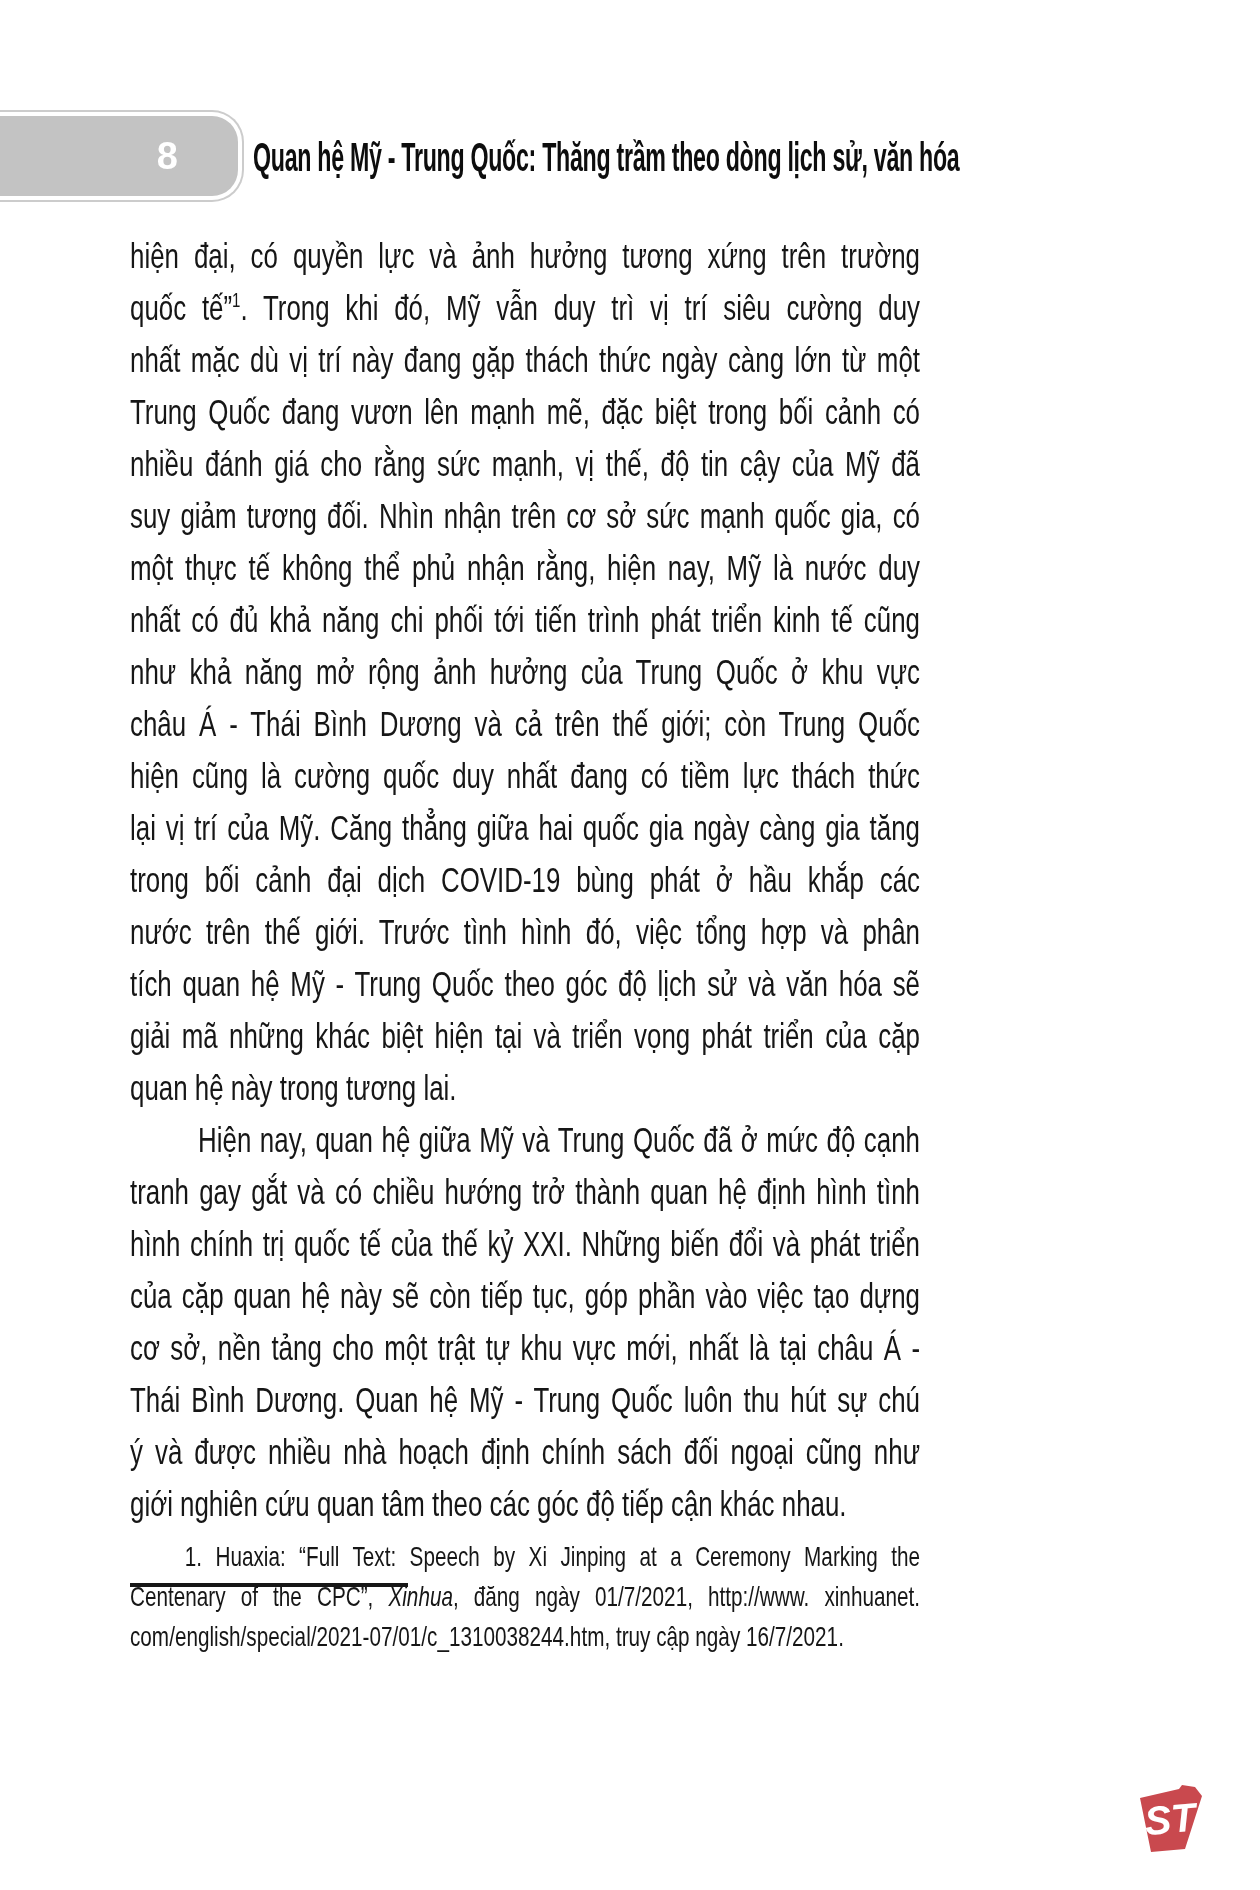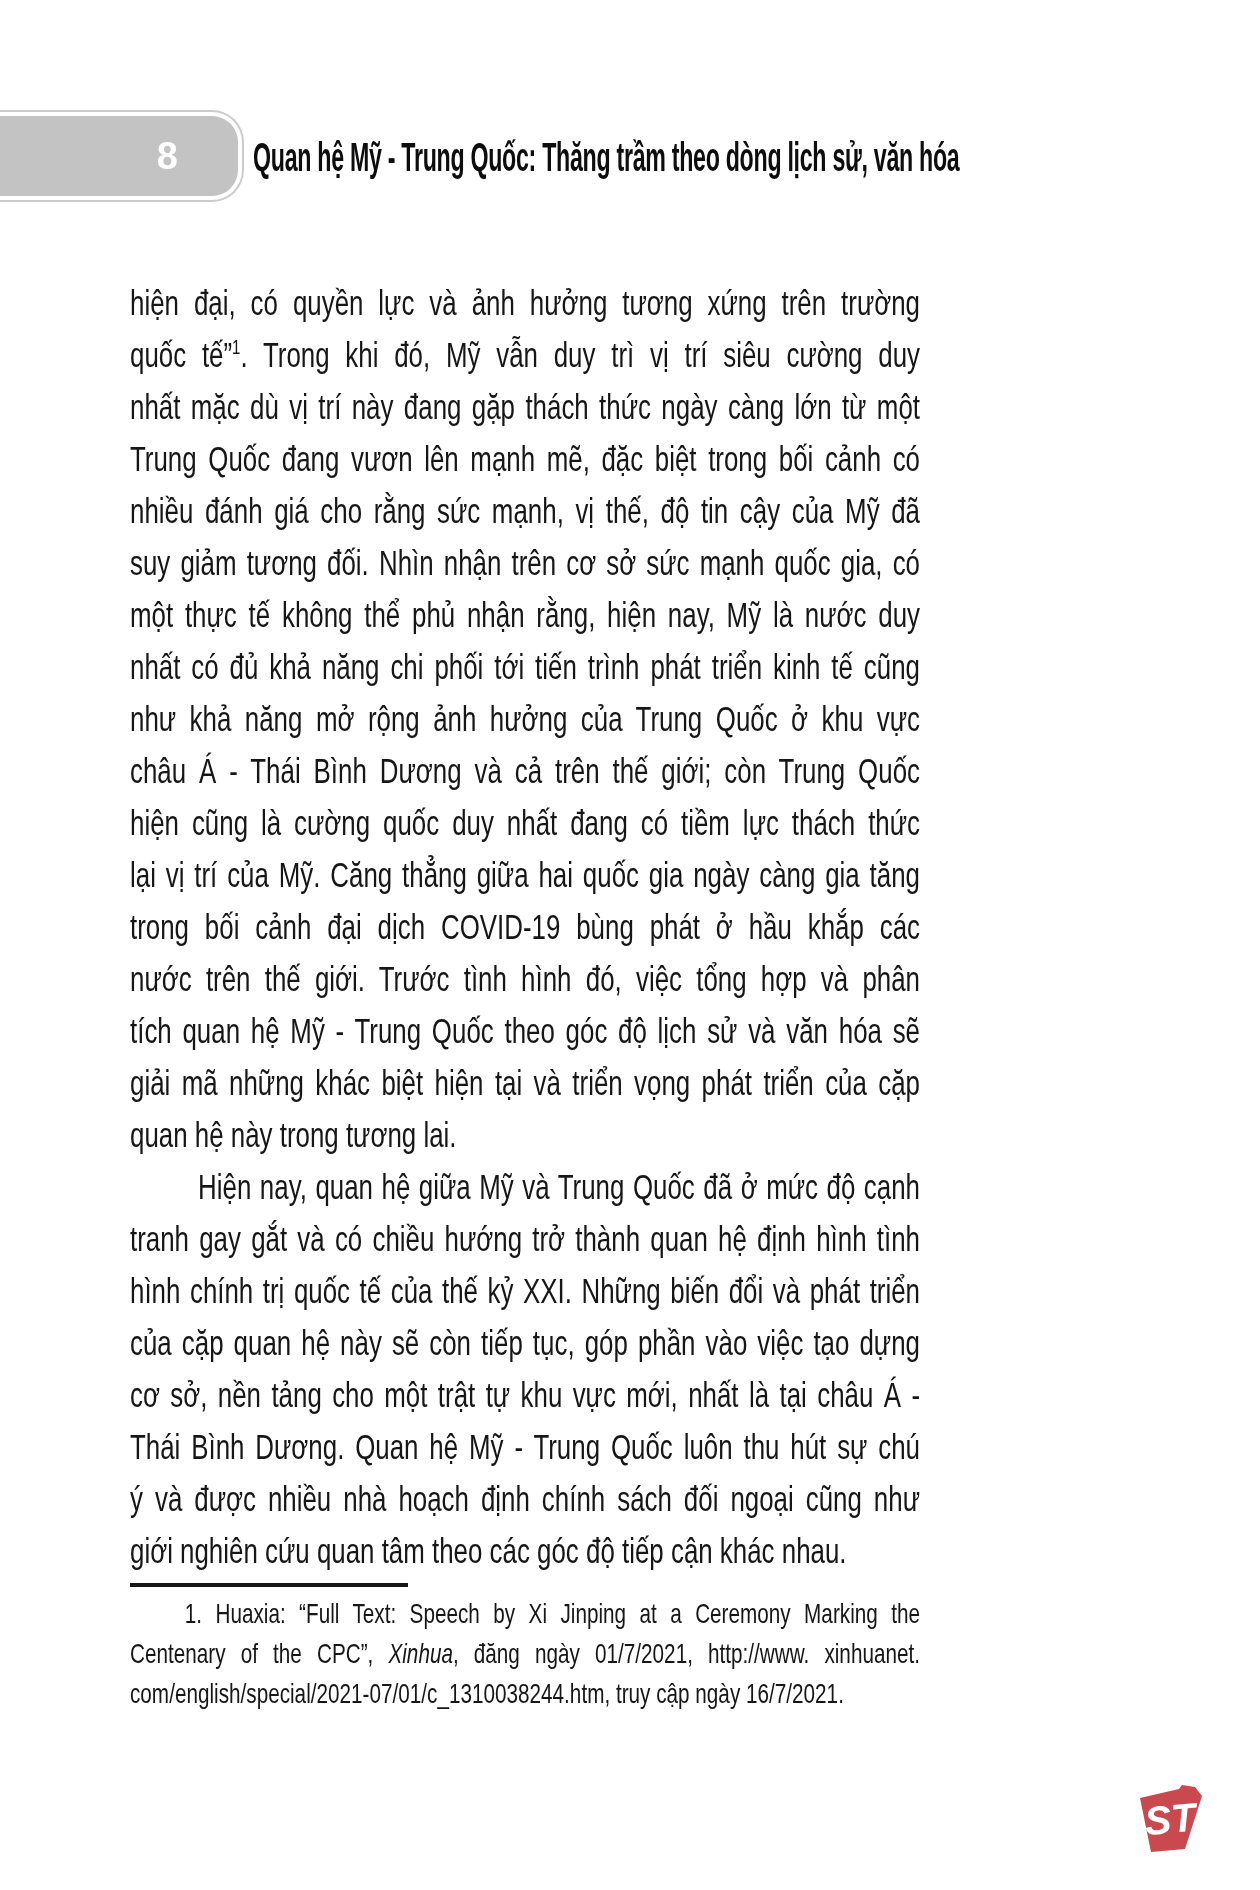--- a/index.html
+++ b/index.html
@@ -23,39 +23,39 @@
   .chapter-title {
     position:absolute; left:253px; top:120px; height:74px;
     display:flex; align-items:center; white-space:nowrap;
   }
   .chapter-title .t {
     display:inline-block; transform:scaleX(0.58); transform-origin:0 50%;
     font-size:40px; font-weight:700; letter-spacing:-0.5px; color:#0d0d0d;
   }
 
   
-  .body-block { position:absolute; left:130px; top:230px; width:790px;margin-top:47px; }
+  .body-block { position:absolute; left:130px; top:230px; width:790px; }
   .xscale {
     width:1068px; transform:scaleX(0.7397); transform-origin:0 0;
   }
   .line {
     font-size:35px; line-height:52px; height:52px; overflow:hidden;
     text-align:justify; text-align-last:justify; color:#161616;
   }
   .line.last { text-align-last:left; }
   .line.indent { text-indent:92px; }
   .sup { vertical-align:super; font-size:0.58em; line-height:0; }
   .italic { font-style:italic; }
 
   
   .foot-rule {
     position:absolute; left:130px; top:1583px; width:278px; height:4px;
     background:#161616;
   }
-  .foot-block { position:absolute; left:130px; top:1594px; width:790px; }
+  .foot-block { position:absolute; left:130px; top:1537px; width:790px; }
   .fline {
     font-size:28px; line-height:40px; height:40px; overflow:hidden;
     text-align:justify; text-align-last:justify; color:#161616;
   }
   .fline.last { text-align-last:left; }
   .fline.indent { text-indent:74px; }
 
   
   .logo { position:absolute; left:1134px; top:1784px; width:72px; height:70px; }
   .logo-shape { fill:var(--logo-red,#c9494e); }

